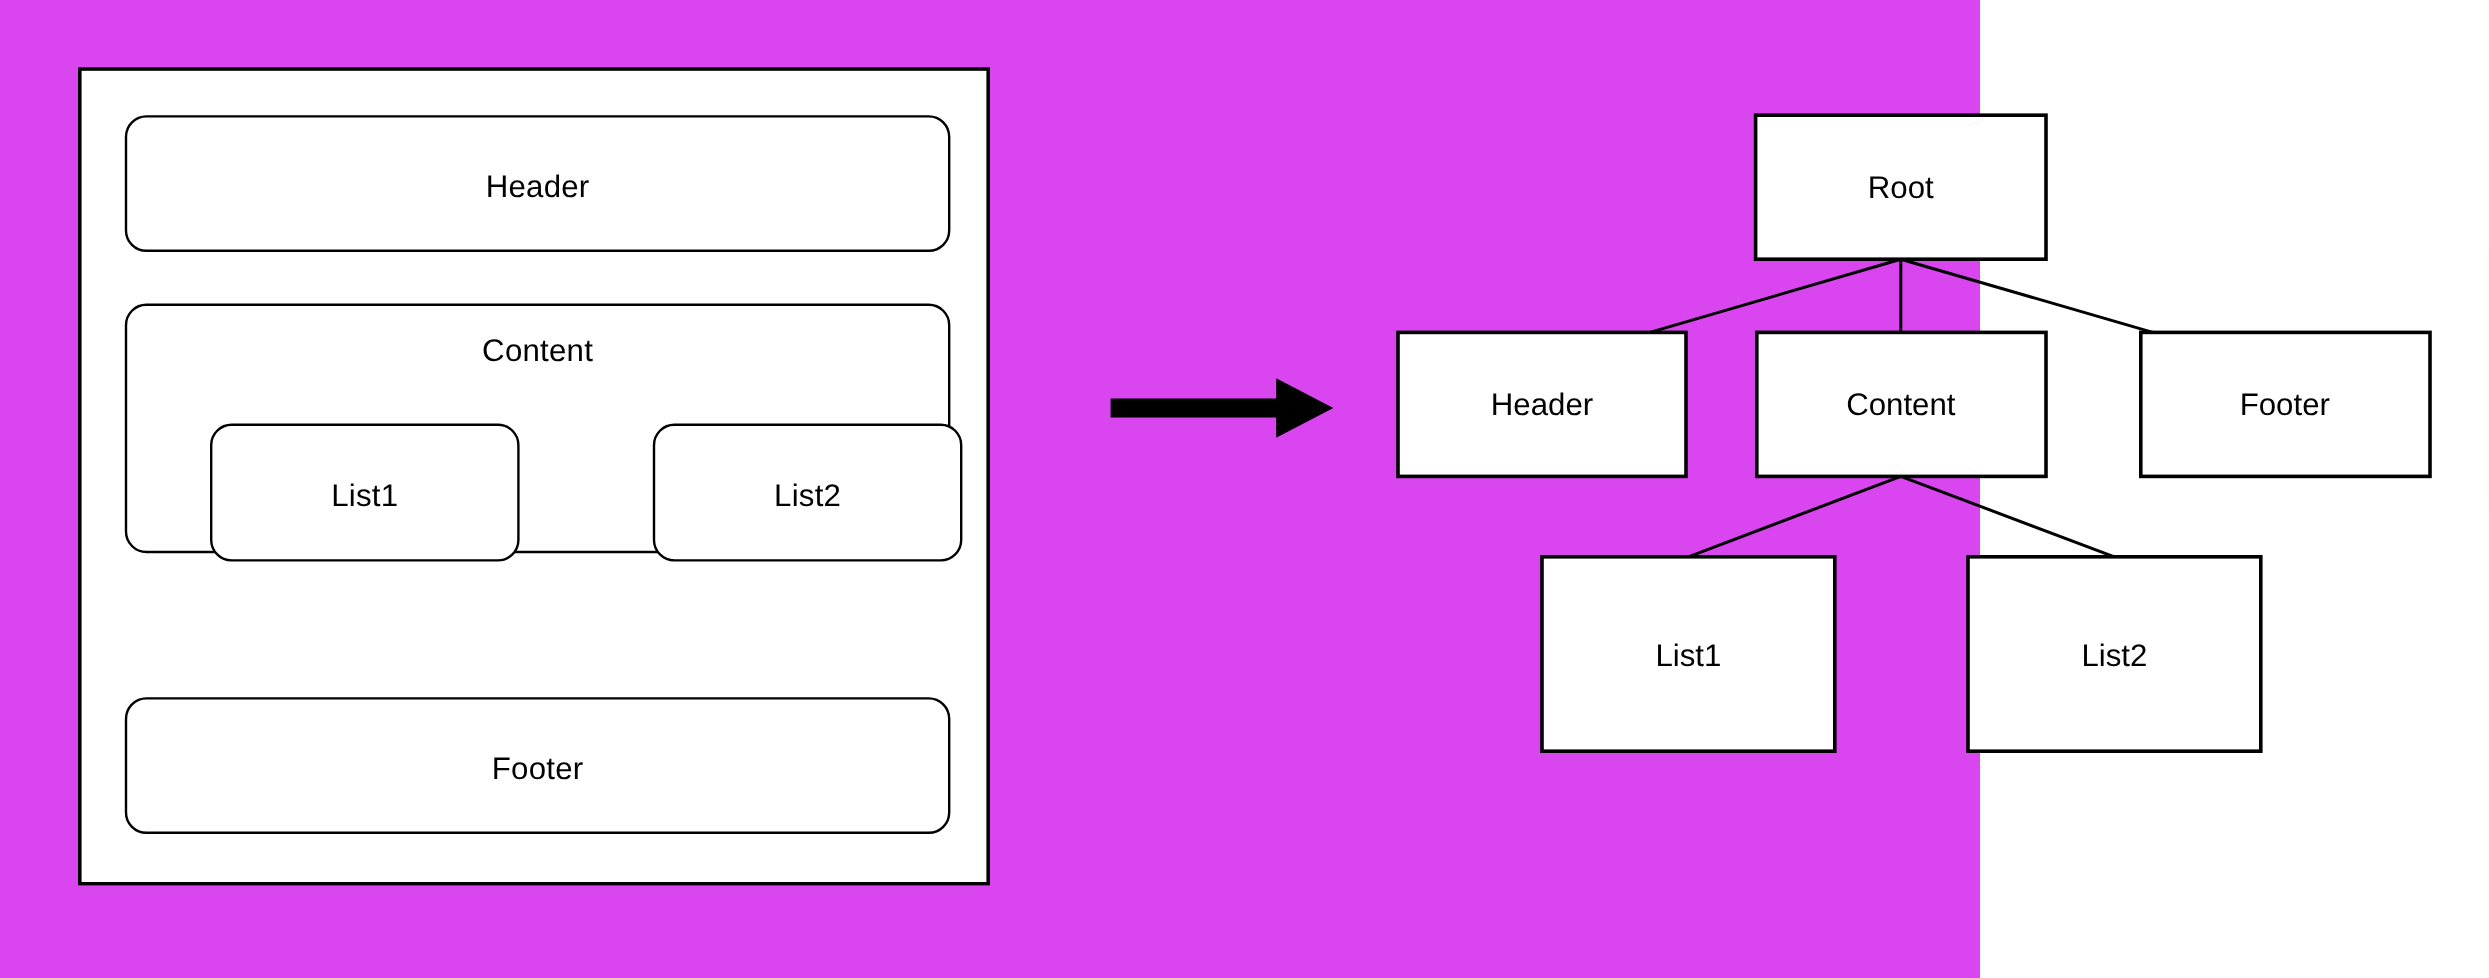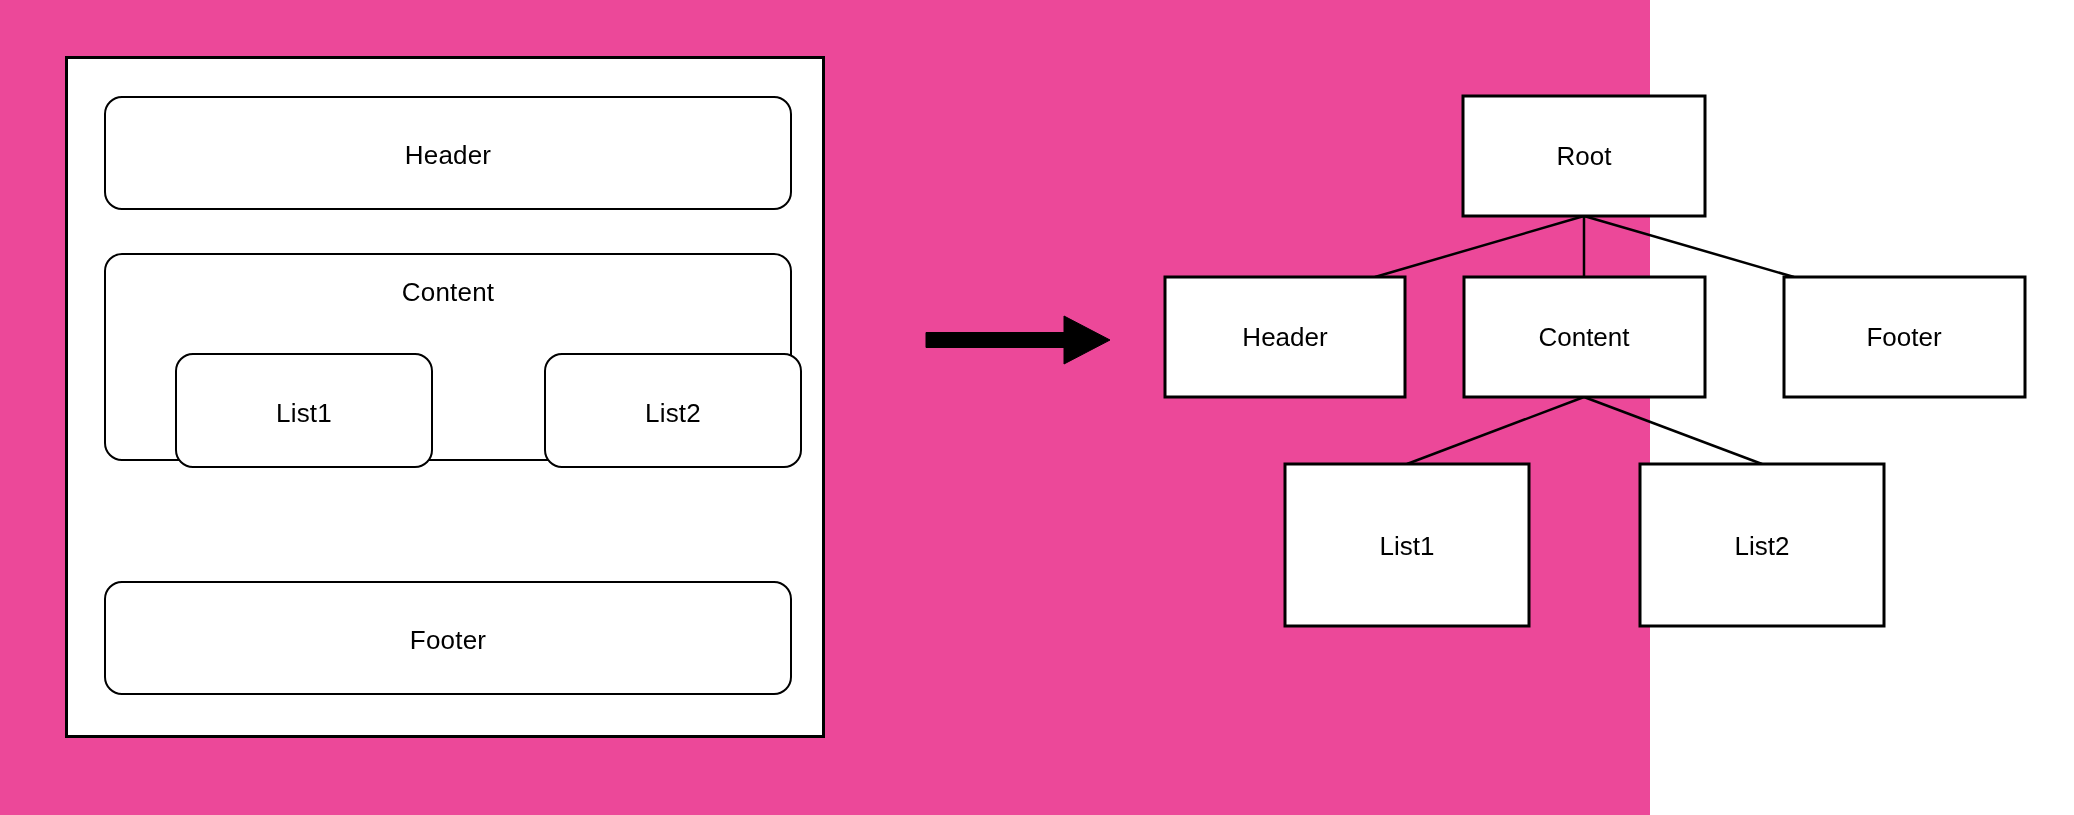--- a/index.html
+++ b/index.html
@@ -11,21 +11,21 @@
     width: 2074px;
     height: 815px;
     font-family: "Liberation Sans", sans-serif;
     color: #000000;
     overflow: hidden;
   }
   #canvas {
     position: relative;
     width: 1650px;
     height: 815px;
-    background: #ec4899;
+    background: #d946ef;
   }
 
   
   .layout-outer {
     position: absolute;
     left: 65px;
     top: 56px;
     width: 760px;
     height: 682px;
     border: 3px solid #000000;

